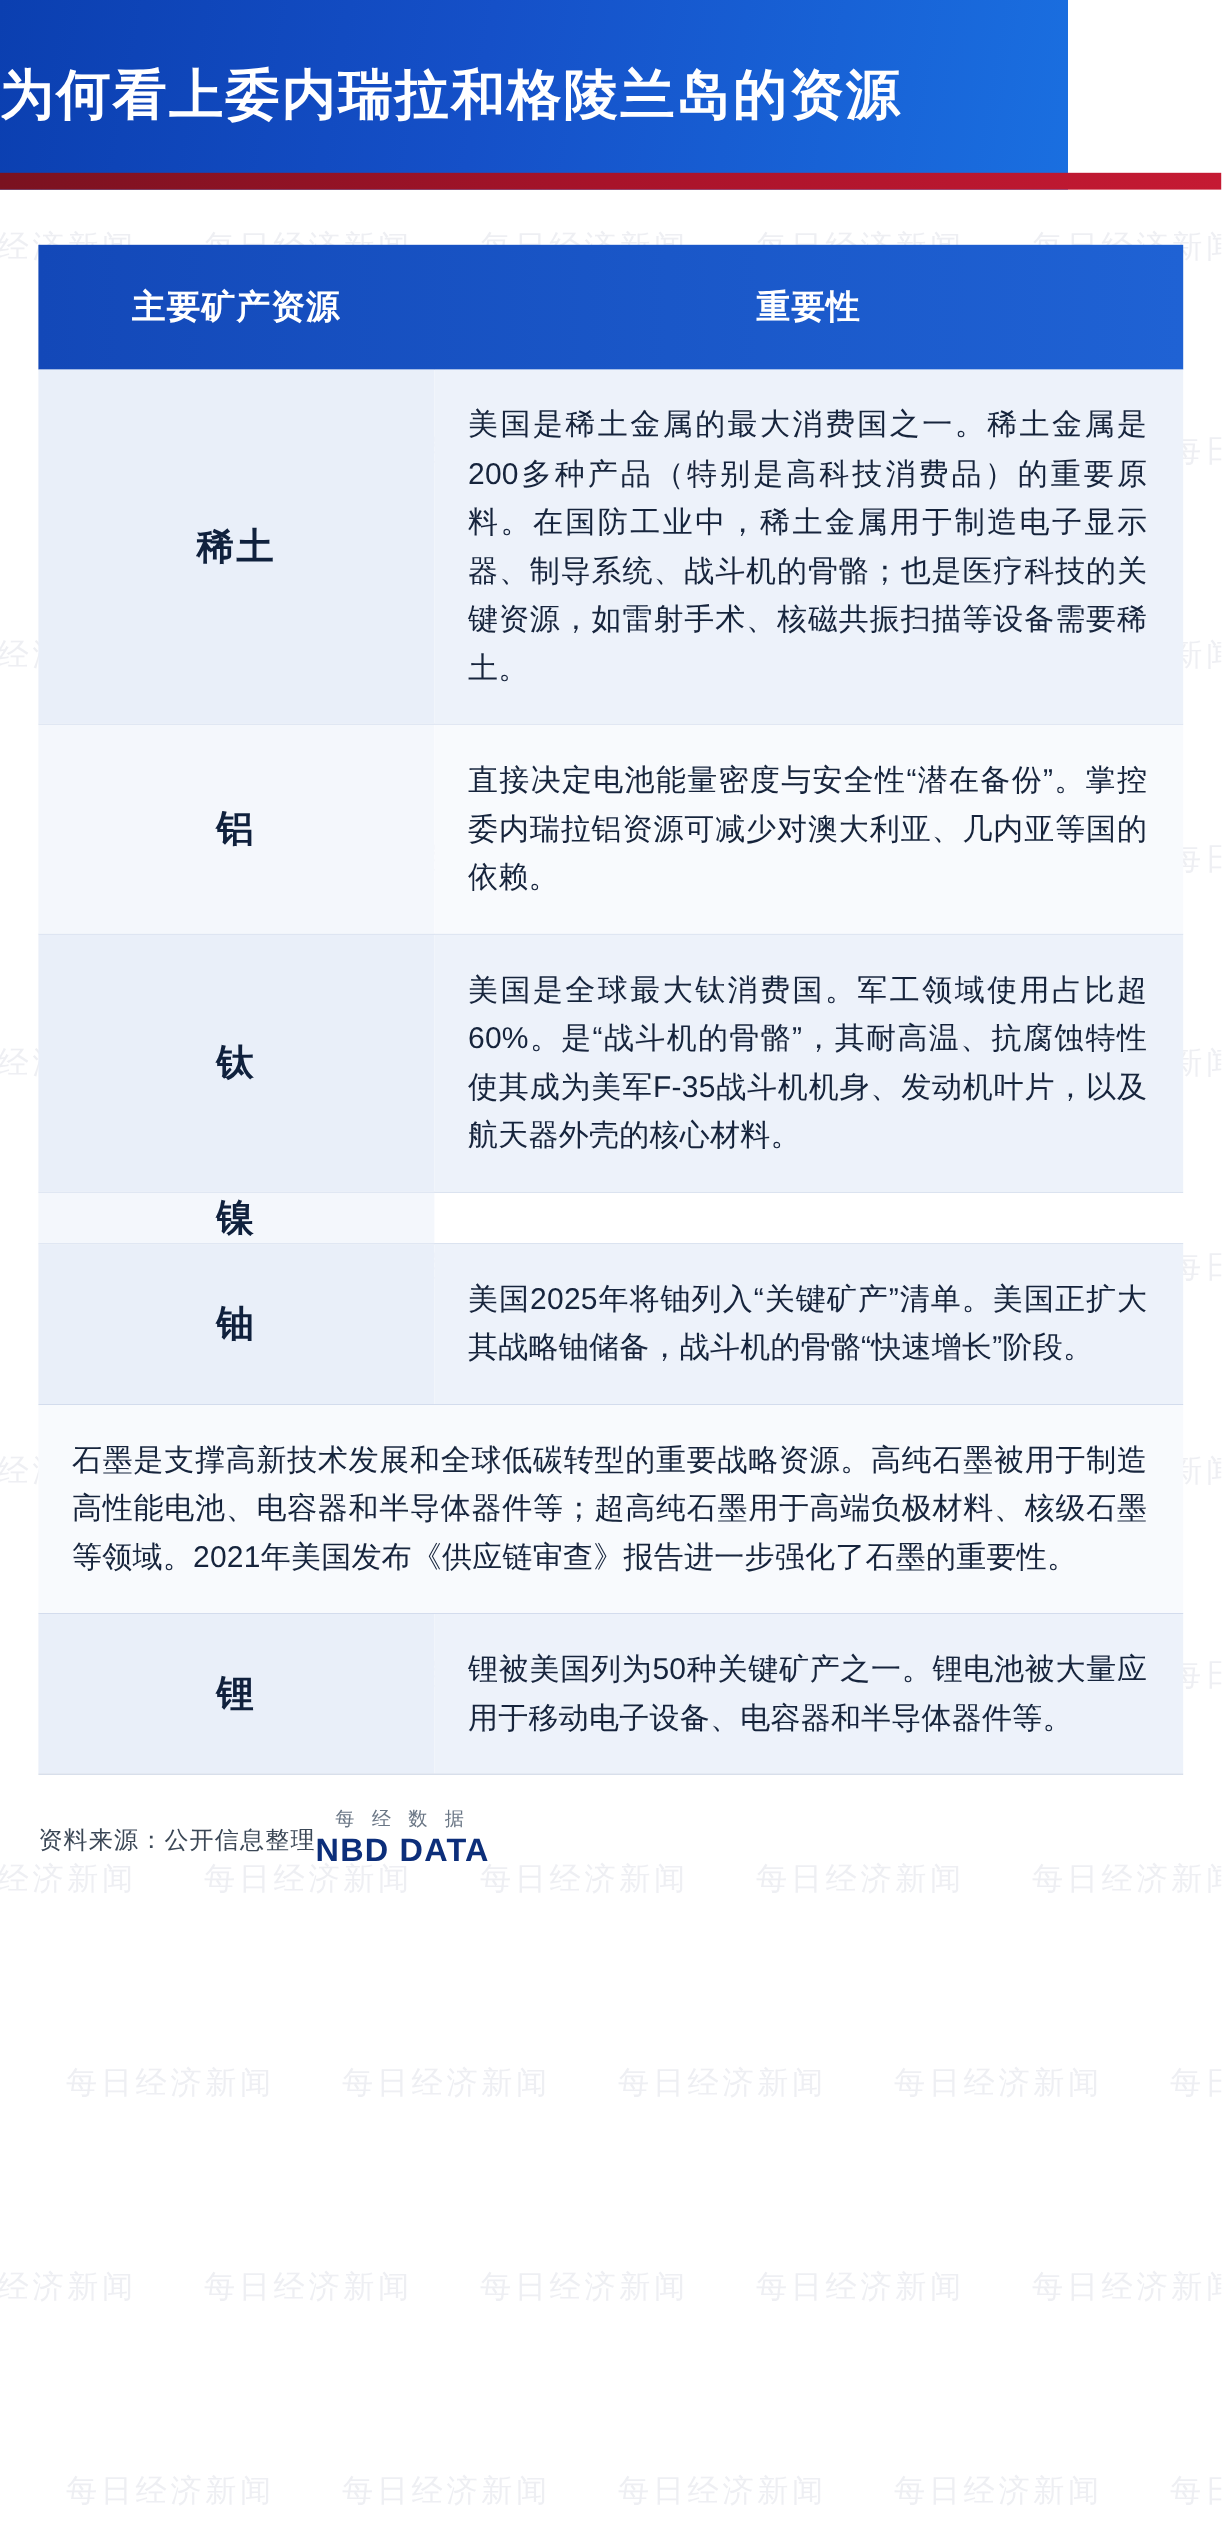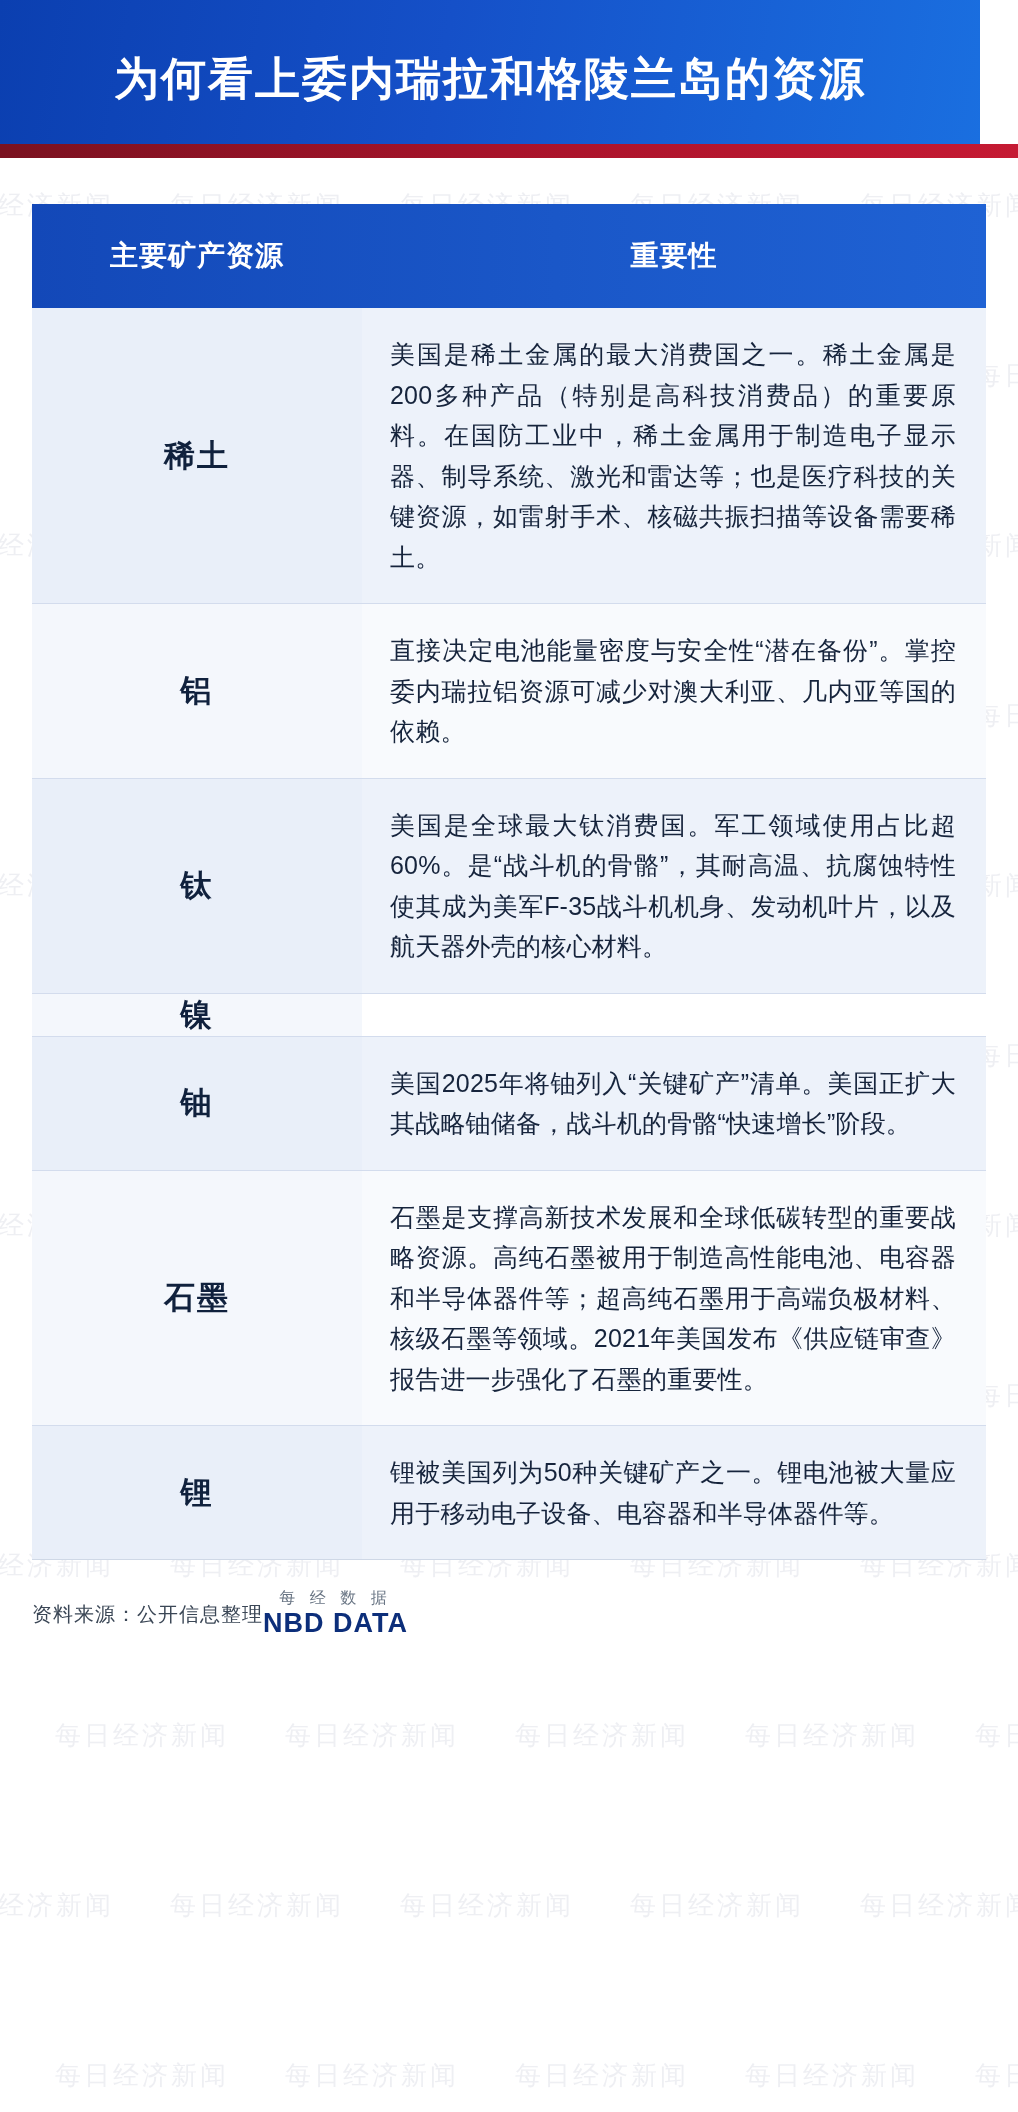--- a/index.html
+++ b/index.html
@@ -13,26 +13,26 @@
     position: relative;
     width: 1018px;
     height: 2112px;
     background: #ffffff;
     overflow: hidden;
   }
 
   
   .banner {
     position: relative;
-    width: 980px;
+    width: 890px;
     height: 158px;
     background: linear-gradient(100deg, #0b3fb0 0%, #1550c8 45%, #1a6fe0 100%);
     display: flex;
     align-items: center;
-    justify-content: center;
+    justify-content: flex-start;
   }
   .banner-title {
     color: #ffffff;
     font-size: 45px;
     font-weight: bold;
     letter-spacing: 2px;
     text-align: center;
     line-height: 1.2;
   }
   .banner-accent {
@@ -235,39 +235,38 @@
     </div>
 
   <div class="table-wrap">
     <div class="thead">
       <div class="th col-a">主要矿产资源</div>
       <div class="th col-b">重要性</div>
     </div>
     <div id="tbody">
         <div class="trow odd">
           <div class="cell-a">稀土</div>
-          <div class="cell-b">美国是稀土金属的最大消费国之一。稀土金属是200多种产品（特别是高科技消费品）的重要原料。在国防工业中，稀土金属用于制造电子显示器、制导系统、激光和雷达等；也是医疗科技的关键资源，如雷射手术、核磁共振扫描等设备需要稀土。</div>
+          <div class="cell-b">美国是稀土金属的最大消费国之一。稀土金属是200多种产品（特别是高科技消费品）的重要原料。在国防工业中，稀土金属用于制造电子显示器、制导系统、战斗机的骨骼；也是医疗科技的关键资源，如雷射手术、核磁共振扫描等设备需要稀土。</div>
         </div>
         <div class="trow even">
           <div class="cell-a">铝</div>
           <div class="cell-b">直接决定电池能量密度与安全性“潜在备份”。掌控委内瑞拉铝资源可减少对澳大利亚、几内亚等国的依赖。</div>
         </div>
         <div class="trow odd">
           <div class="cell-a">钛</div>
           <div class="cell-b">美国是全球最大钛消费国。军工领域使用占比超60%。是“战斗机的骨骼”，其耐高温、抗腐蚀特性使其成为美军F-35战斗机机身、发动机叶片，以及航天器外壳的核心材料。</div>
         </div>
         <div class="trow even">
           <div class="cell-a">镍</div>
         </div>
         <div class="trow odd">
           <div class="cell-a">铀</div>
           <div class="cell-b">美国2025年将铀列入“关键矿产”清单。美国正扩大其战略铀储备，战斗机的骨骼“快速增长”阶段。</div>
         </div>
         <div class="trow even">
-          <div class="cell-a">石墨</div>
           <div class="cell-b">石墨是支撑高新技术发展和全球低碳转型的重要战略资源。高纯石墨被用于制造高性能电池、电容器和半导体器件等；超高纯石墨用于高端负极材料、核级石墨等领域。2021年美国发布《供应链审查》报告进一步强化了石墨的重要性。</div>
         </div>
         <div class="trow odd">
           <div class="cell-a">锂</div>
           <div class="cell-b">锂被美国列为50种关键矿产之一。锂电池被大量应用于移动电子设备、电容器和半导体器件等。</div>
         </div>
       </div>
   </div>
 
   <div class="footer">

